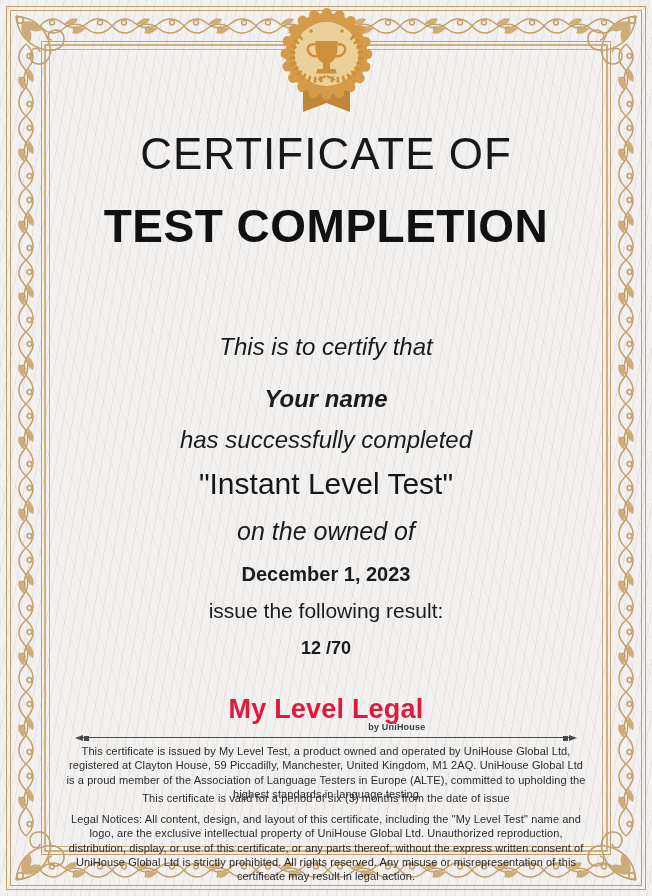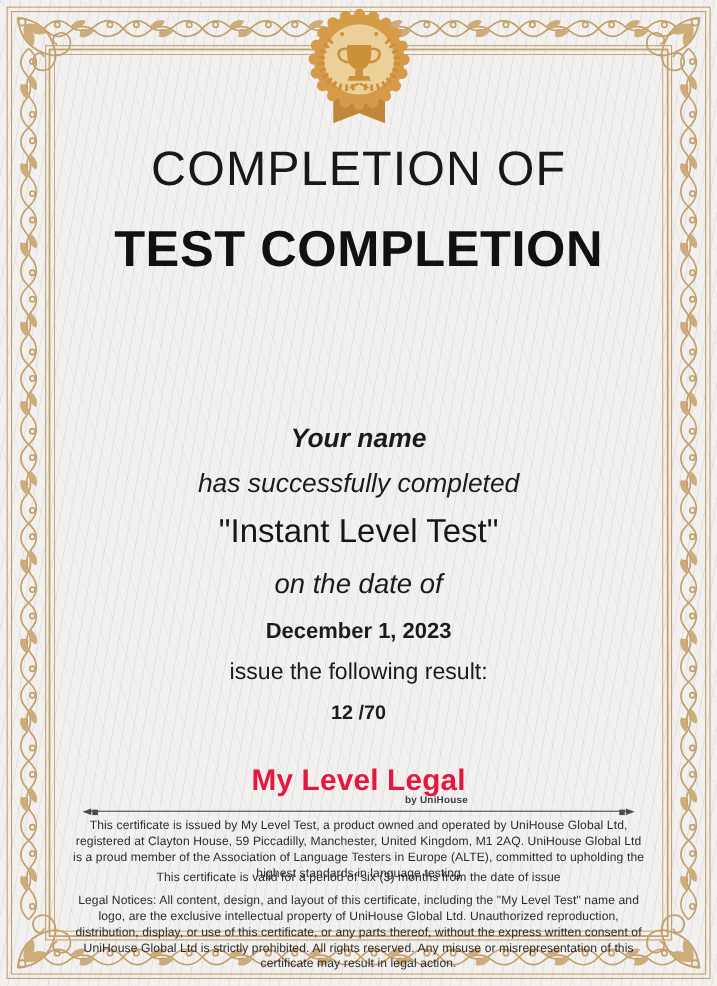--- a/index.html
+++ b/index.html
@@ -150,27 +150,28 @@
       <path d="M318,80 l8,-4 M335,80 l-8,-4" stroke="#CC8F3A" stroke-width="2" fill="none"></path>
 
       <path d="M315.5,41 h22 v7 c0,9.5 -4.5,15.5 -11,15.5 c-6.5,0 -11,-6 -11,-15.5 z" fill="#CC8F3A"></path>
       <path d="M315.5,44.5 c-5.5,-1 -8.5,2 -7.5,6 c1,4 5,6 9.5,6" fill="none" stroke="#CC8F3A" stroke-width="2.4"></path>
       <path d="M337.5,44.5 c5.5,-1 8.5,2 7.5,6 c-1,4 -5,6 -9.5,6" fill="none" stroke="#CC8F3A" stroke-width="2.4"></path>
       <rect x="323" y="63" width="7" height="6" fill="#CC8F3A"></rect>
       <path d="M317.5,69 h18 l1.5,4.5 h-21 z" fill="#CC8F3A"></path>
     </g>
   </svg>
 
-  <div class="txt t-cert">COMPLETION OF</div>
+  <div class="txt t-cert">CERTIFICATE OF</div>
   <div class="txt t-completion">TEST COMPLETION</div>
 
+  <div class="txt t-certify">This is to certify that</div>
   <div class="txt t-name">Your name</div>
   <div class="txt t-completed">has successfully completed</div>
   <div class="txt t-test">"Instant Level Test"</div>
-  <div class="txt t-datelabel">on the date of</div>
+  <div class="txt t-datelabel">on the owned of</div>
   <div class="txt t-date">December 1, 2023</div>
   <div class="txt t-resultlbl">issue the following result:</div>
   <div class="txt t-result">12 /70</div>
 
   <div class="logo-wrap">
     <div class="logo-inner">
       <div class="logo-text">My Level Legal</div>
       <div class="logo-byline">by UniHouse</div>
     </div>
   </div>

